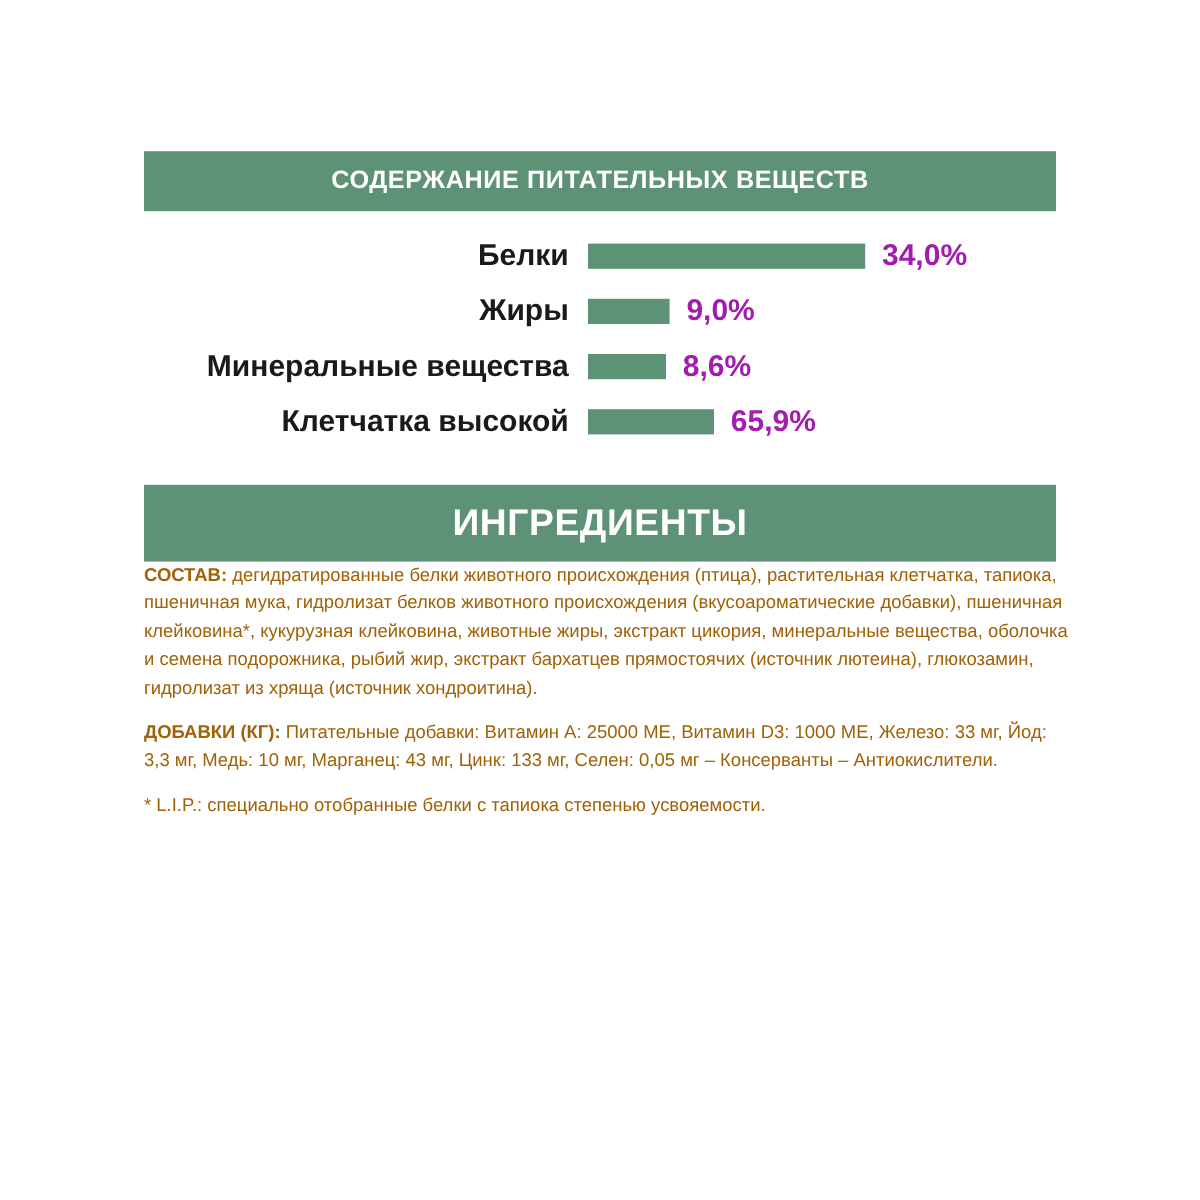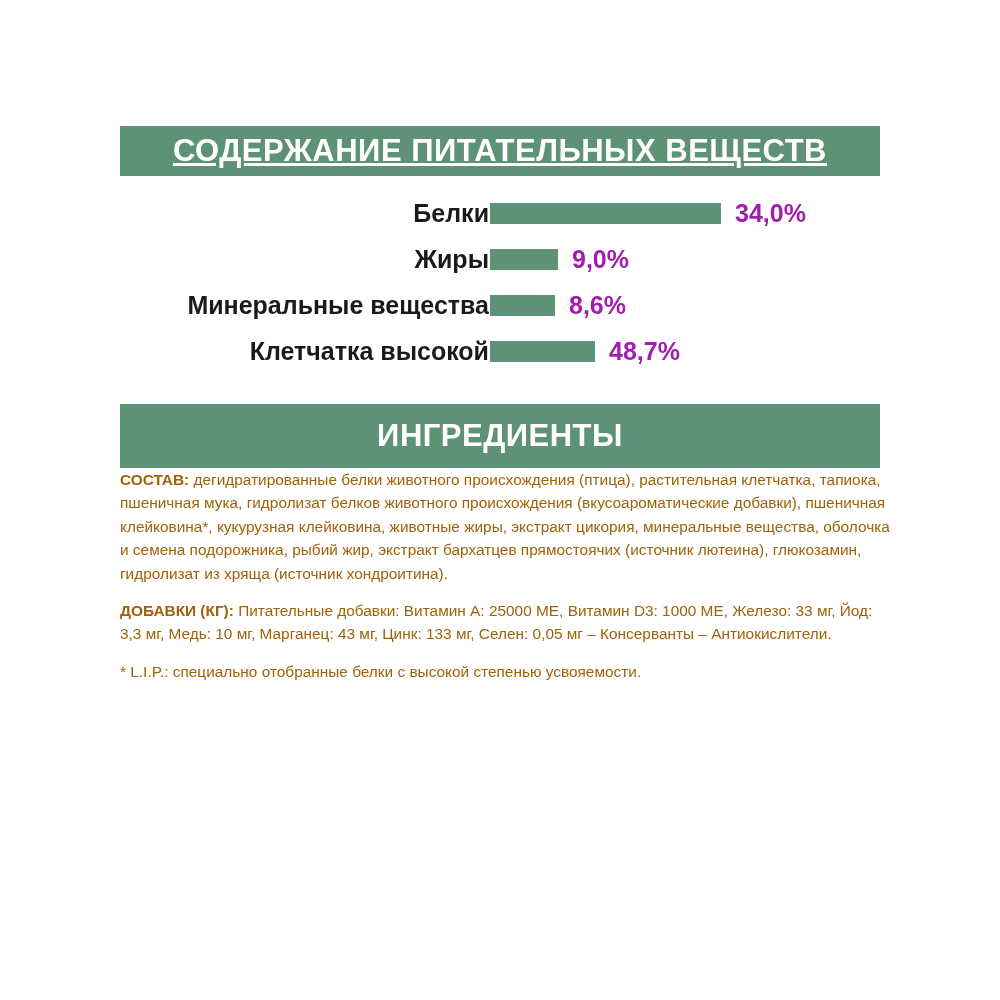--- a/index.html
+++ b/index.html
@@ -32,22 +32,21 @@
     font-weight: bold;
     letter-spacing: 0.5px;
     display: flex;
     align-items: center;
     justify-content: center;
     box-sizing: border-box;
   }
   #nutrition-banner {
     top: 126px;
     height: 50px;
-    font-size: 31px;
-    text-decoration: underline;
+    font-size: 21px;
   }
   #ingredients-banner {
     top: 404px;
     height: 64px;
     font-size: 31px;
   }
 
   
   .chart {
     position: absolute;
@@ -57,21 +56,21 @@
     height: 185px;
   }
   .chart-row {
     display: flex;
     align-items: center;
     height: 46px;
   }
   .chart-label {
     width: 370px;
     text-align: right;
-    padding-right: 1px;
+    padding-right: 16px;
     font-size: 25px;
     font-weight: bold;
     color: #1a1a1a;
     box-sizing: border-box;
     white-space: nowrap;
   }
   .chart-bar-wrap {
     display: flex;
     align-items: center;
     flex: 1;
@@ -143,38 +142,38 @@
       <div class="chart-bar-wrap">
         <div class="chart-bar" style="width:65px"></div>
         <div class="chart-value">8,6%</div>
       </div>
     </div>
 
     <div class="chart-row">
       <div class="chart-label">Клетчатка высокой</div>
       <div class="chart-bar-wrap">
         <div class="chart-bar" style="width:105px"></div>
-        <div class="chart-value">48,7%</div>
+        <div class="chart-value">65,9%</div>
       </div>
     </div>
 
   </div>
 
   <div class="banner" id="ingredients-banner">
     <span>ИНГРЕДИЕНТЫ</span>
   </div>
 
   <div class="ingredients">
 
     <p>
       <span class="lead">СОСТАВ:</span><span> дегидратированные белки животного происхождения (птица), растительная клетчатка, тапиока, пшеничная мука, гидролизат белков животного происхождения (вкусоароматические добавки), пшеничная клейковина*, кукурузная клейковина, животные жиры, экстракт цикория, минеральные вещества, оболочка и семена подорожника, рыбий жир, экстракт бархатцев прямостоячих (источник лютеина), глюкозамин, гидролизат из хряща (источник хондроитина).</span>
     </p>
 
     <p>
       <span class="lead">ДОБАВКИ (КГ):</span><span> Питательные добавки: Витамин А: 25000 МЕ, Витамин D3: 1000 МЕ, Железо: 33 мг, Йод: 3,3 мг, Медь: 10 мг, Марганец: 43 мг, Цинк: 133 мг, Селен: 0,05 мг – Консерванты – Антиокислители.</span>
     </p>
 
 
-    <p class="footnote">* L.I.P.: специально отобранные белки с высокой степенью усвояемости.</p>
+    <p class="footnote">* L.I.P.: специально отобранные белки с тапиока степенью усвояемости.</p>
 
   </div>
 
 </div>
 
 </body></html>

